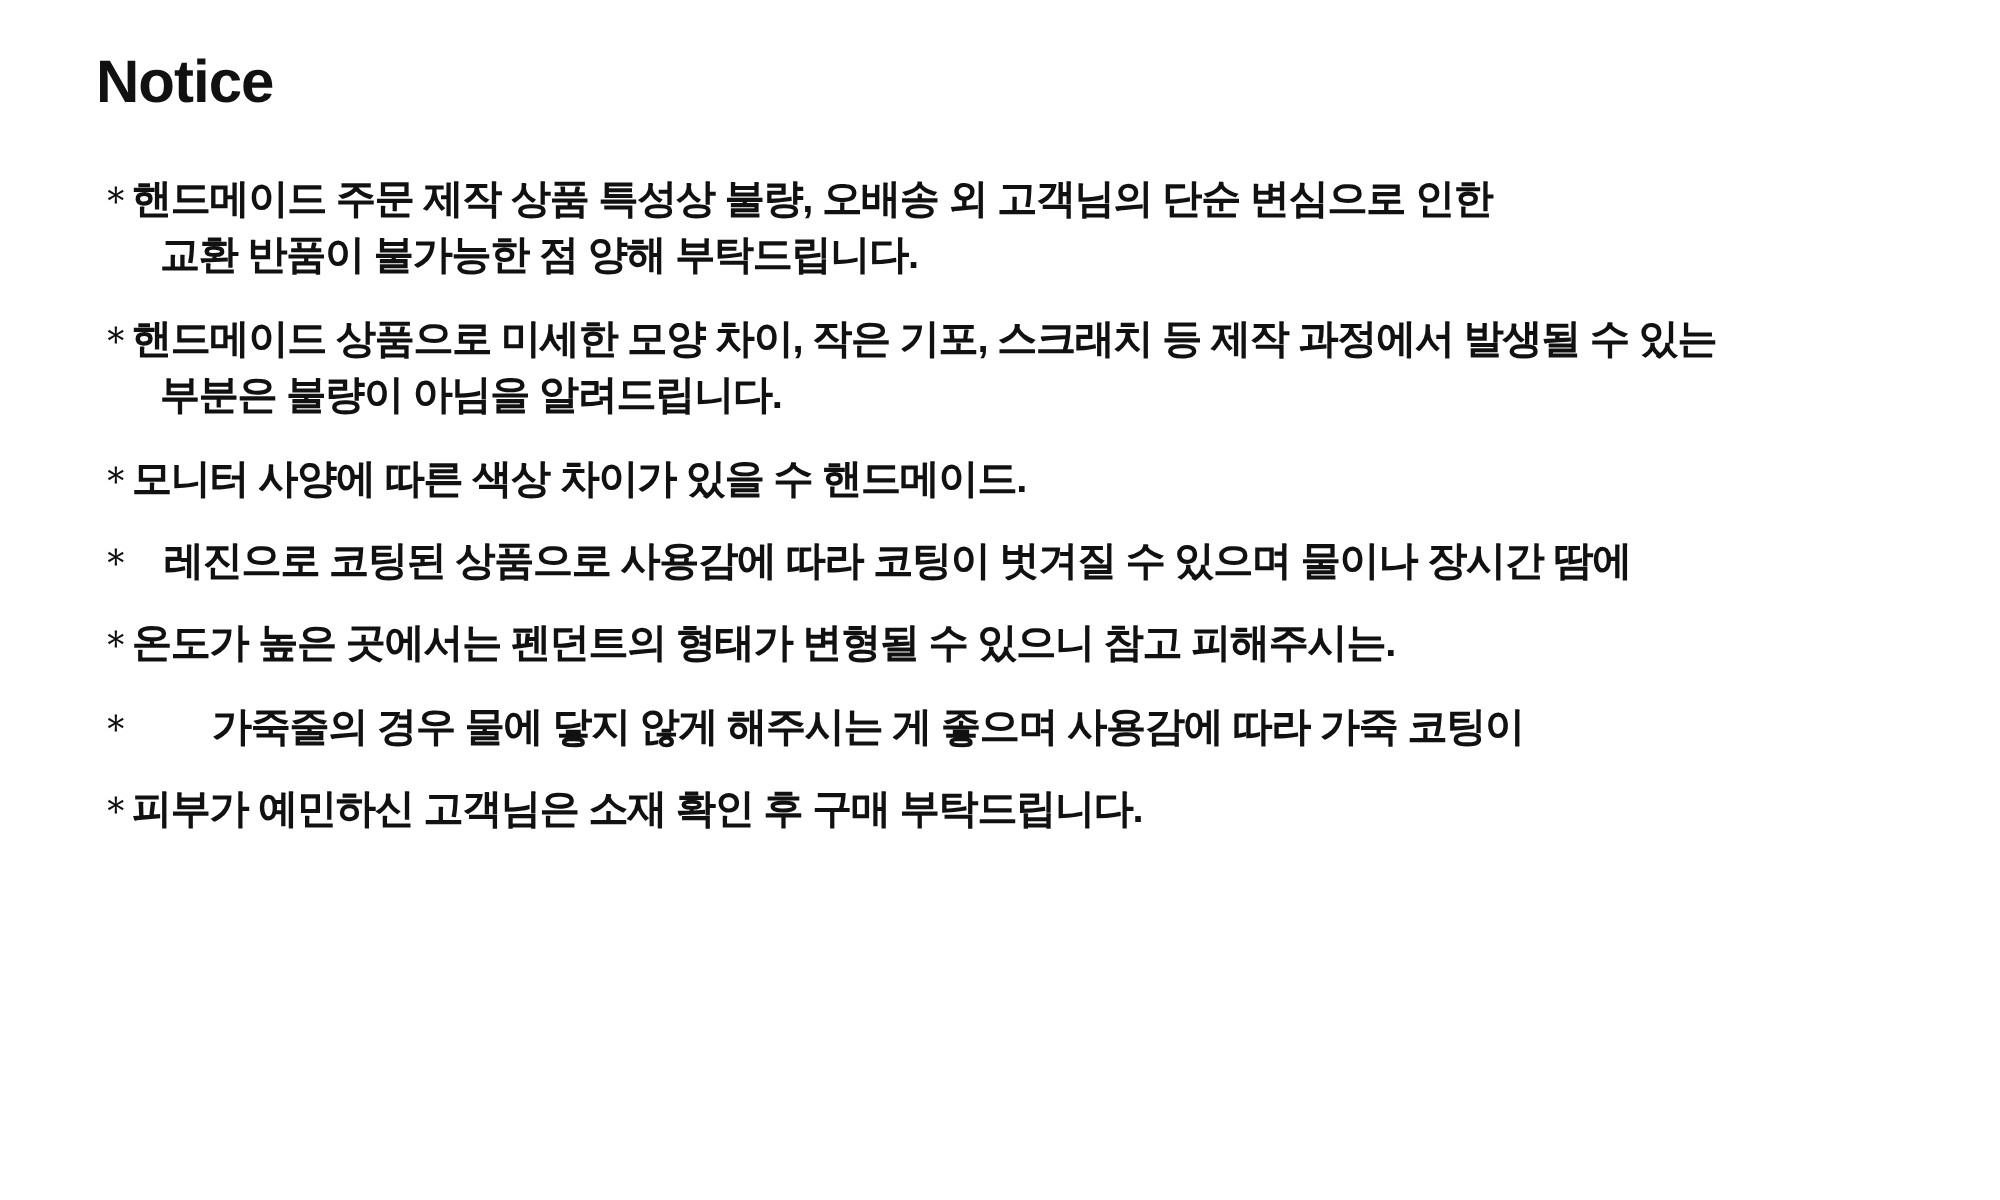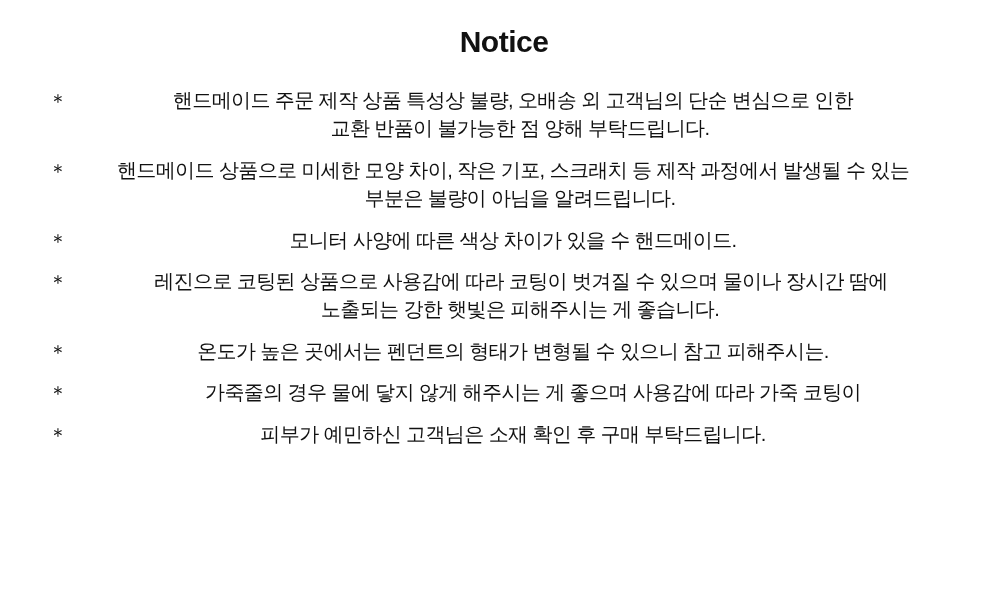--- a/index.html
+++ b/index.html
@@ -14,21 +14,20 @@
     font-family: "Liberation Sans", "DejaVu Sans", sans-serif;
     color: #111111;
     overflow: hidden;
   }
   .page {
     position: relative;
     width: 1000px;
     height: 508px;
     box-sizing: border-box;
     padding: 24px 40px 0 48px;
-    text-align: center;
   }
   .notice-title {
     font-size: 30px;
     font-weight: bold;
     letter-spacing: -0.5px;
     color: #111111;
     margin: 0 0 26px 0;
     line-height: 1.2;
   }
   .notice-list {
@@ -47,21 +46,21 @@
     font-size: 20px;
     line-height: 1.42;
     color: #111111;
     font-weight: normal;
     transform: translateY(1px);
   }
   .item-text {
     flex: 1 1 auto;
     font-size: 20px;
     line-height: 1.42;
-    font-weight: normal;
+    font-weight: bold;
     color: #111111;
     letter-spacing: -0.6px;
     white-space: pre-line;
     text-indent: 0;
   }
   
   .item-text {
     padding-left: 0;
   }
   .item-text.wrap {
@@ -85,21 +84,21 @@
       <li class="notice-item">
         <span class="bullet">＊</span>
         <div class="item-text wrap"><span style="display: block;">핸드메이드 상품으로 미세한 모양 차이, 작은 기포, 스크래치 등 제작 과정에서 발생될 수 있는</span><span class="cont">부분은 불량이 아님을 알려드립니다.</span></div>
       </li>
       <li class="notice-item">
         <span class="bullet">＊</span>
         <div class="item-text wrap"><span style="display: block;">모니터 사양에 따른 색상 차이가 있을 수 핸드메이드.</span></div>
       </li>
       <li class="notice-item">
         <span class="bullet">＊</span>
-        <div class="item-text wrap"><span style="display: block; margin-left: 16px;">레진으로 코팅된 상품으로 사용감에 따라 코팅이 벗겨질 수 있으며 물이나 장시간 땀에</span><span class="cont">노출되는 강한 햇빛은 피해주시는 게 좋습니다.</span></div>
+        <div class="item-text wrap"><span style="display: block; margin-left: 16px;">레진으로 코팅된 상품으로 사용감에 따라 코팅이 벗겨질 수 있으며 물이나 장시간 땀에</span></div>
       </li>
       <li class="notice-item">
         <span class="bullet">＊</span>
         <div class="item-text wrap"><span style="display: block;">온도가 높은 곳에서는 펜던트의 형태가 변형될 수 있으니 참고 피해주시는.</span></div>
       </li>
       <li class="notice-item">
         <span class="bullet">＊</span>
         <div class="item-text wrap"><span style="display: block; margin-left: 40px;">가죽줄의 경우 물에 닿지 않게 해주시는 게 좋으며 사용감에 따라 가죽 코팅이</span></div>
       </li>
       <li class="notice-item">

